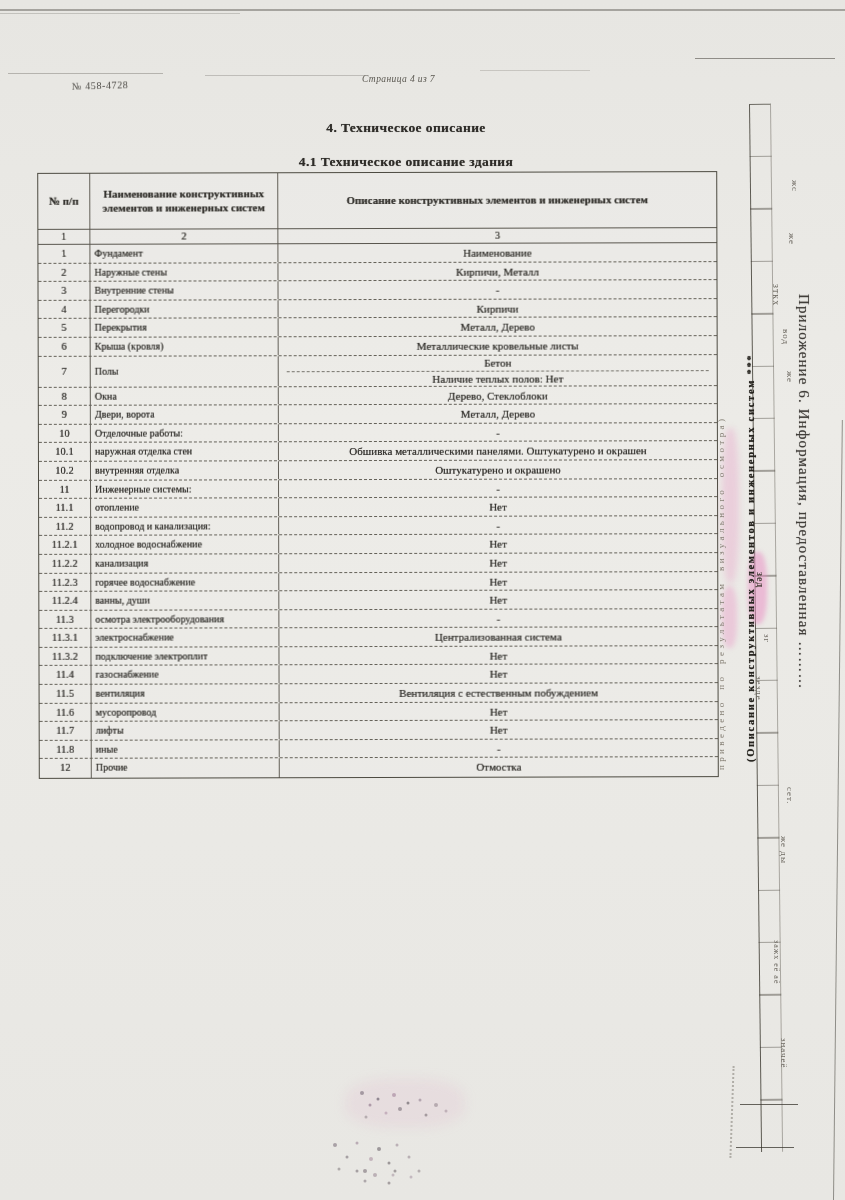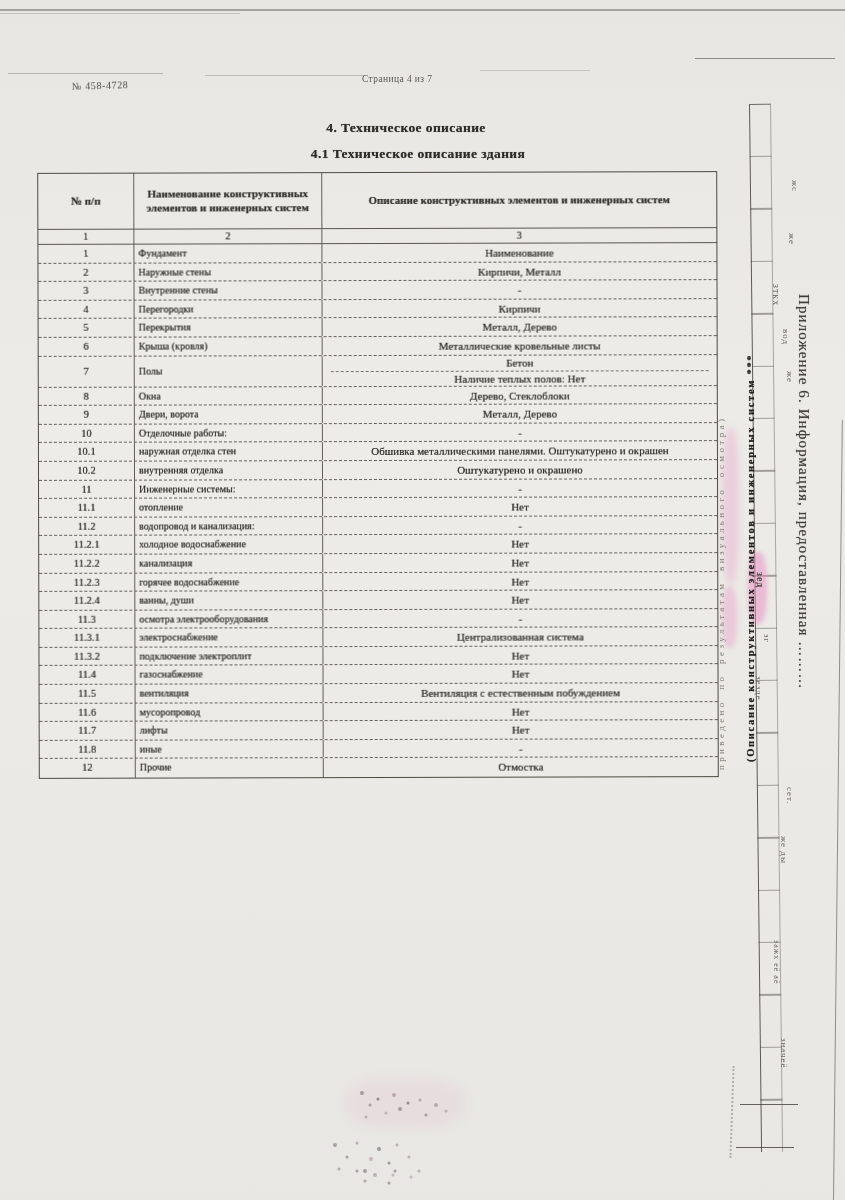--- a/index.html
+++ b/index.html
@@ -12,41 +12,41 @@
   .sline{position:absolute;background:#55524b;pointer-events:none;}
   .sl1{left:0;top:9px;width:845px;height:2px;opacity:.45;}
   .sl2{left:0;top:13px;width:240px;height:1px;opacity:.25;}
   .sl3{left:695px;top:58px;width:140px;height:1px;opacity:.6;}
   .sl4{left:8px;top:73px;width:155px;height:1px;opacity:.35;}
   .sl5{left:205px;top:75px;width:160px;height:1px;opacity:.28;}
   .sl6{left:480px;top:70px;width:110px;height:1px;opacity:.22;}
   
   .doc-number{position:absolute;left:72px;top:80px;font-size:10px;color:#4a4843;
     transform:rotate(-1.6deg);letter-spacing:.6px;filter:blur(.35px);}
-  .page-indicator{position:absolute;left:362px;top:74px;font-size:9.5px;
+  .page-indicator{position:absolute;left:362px;top:74px;font-size:9.5px;font-style:italic;
     color:#5a5750;filter:blur(.4px);letter-spacing:.4px;}
   
   .title,.subtitle{position:absolute;left:0;width:812px;text-align:center;
     font-size:13.5px;font-weight:bold;letter-spacing:.4px;
     text-shadow:0 0 .7px rgba(46,44,40,.7);filter:blur(.3px);}
   .title{top:120px;}
-  .subtitle{top:146px;padding-left:12px;}
+  .subtitle{top:154px;}
   
   .tech-table{
     position:absolute;left:38px;top:172px;width:680px;
     border:1.4px solid rgba(58,55,46,.9);
     transform:rotate(-.15deg);
     box-sizing:border-box;
     text-shadow:0 0 .6px rgba(46,44,40,.75);
     filter:blur(.28px);
     background:rgba(255,255,255,.06);
   }
   .thead,.colnums,.tr{display:flex;box-sizing:border-box;}
   .td,.th{box-sizing:border-box;overflow:hidden;}
-  .c1{width:96px;flex:none;border-right:1px solid rgba(62,59,50,.8);}
+  .c1{width:52px;flex:none;border-right:1px solid rgba(62,59,50,.8);}
   .c2{width:188px;flex:none;border-right:1px solid rgba(62,59,50,.8);}
   .c3{flex:1;min-width:0;}
   .thead{height:56px;border-bottom:1px solid rgba(62,59,50,.85);}
   .thead .th{display:flex;align-items:center;justify-content:center;text-align:center;
     font-weight:bold;font-size:11px;line-height:1.25;padding:2px 3px;}
   .colnums{height:15px;border-bottom:1px solid rgba(62,59,50,.85);font-size:10.5px;}
   .colnums .td{text-align:center;line-height:14px;}
   .tr{height:18.6px;border-bottom:1px dashed rgba(66,62,52,.8);}
   .tr.tall{height:31px;}
   .tr:last-child{border-bottom:none;}

